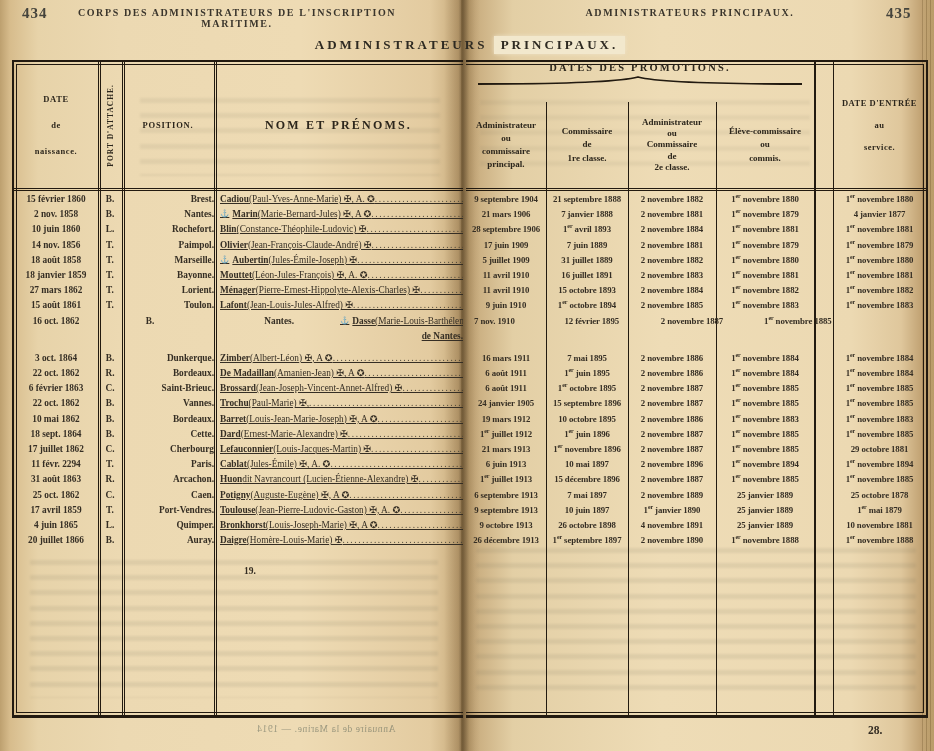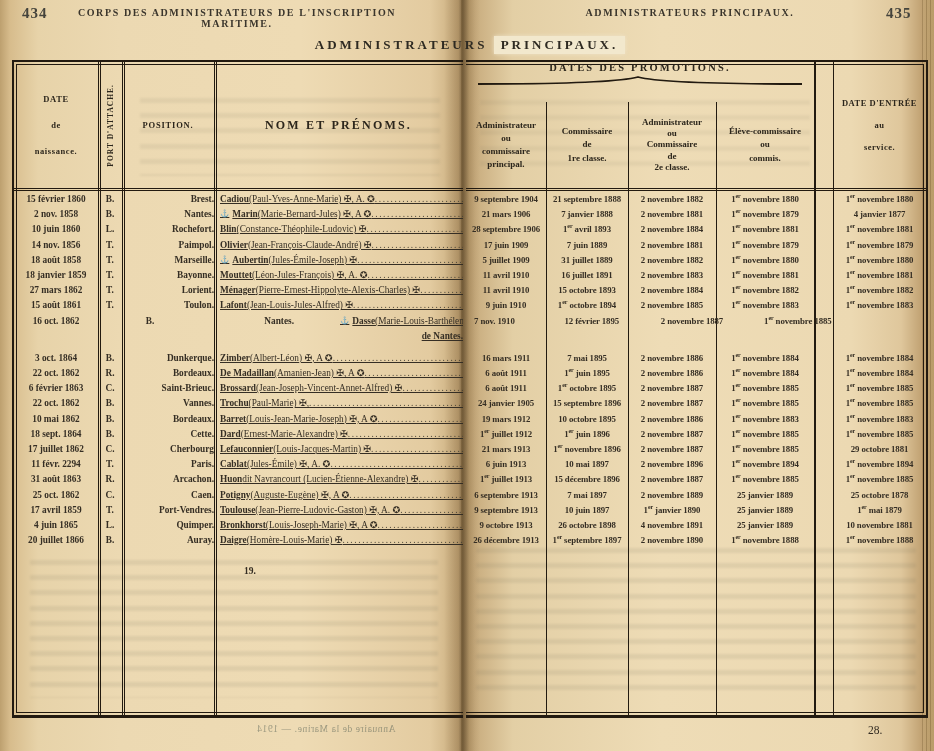--- a/index.html
+++ b/index.html
@@ -75,21 +75,21 @@
   .given{font-weight:normal;}
   .dots{flex:1;overflow:hidden;white-space:nowrap;font-weight:normal;letter-spacing:1.6px;color:#464034;}
   .cont{padding-left:16px;font-weight:bold;height:15.2px;line-height:15.2px;}
   .rrow .cell{text-align:center;font-size:8.8px;letter-spacing:-.1px;}
   .rc1{width:80px;} .rc2{width:82px;} .rc3{width:88px;} .rc4{width:98px;} .rcn{width:19px;} .rc5{flex:1;}
   sup{font-size:6px;vertical-align:super;line-height:0;}
   #sig-19{position:absolute;left:214px;top:374px;font-size:9.5px;font-weight:bold;margin-left:16px;}
   
   #imprint{position:absolute;left:190px;top:724px;width:272px;text-align:center;z-index:3;
     transform:scaleX(-1);color:rgba(88,98,86,.55);font-size:9.5px;letter-spacing:.6px;filter:blur(.4px);}
-  #sig-28{position:absolute;left:868px;top:724px;font-size:11.5px;font-weight:normal;color:#332c22;z-index:3;}
+  #sig-28{position:absolute;left:868px;top:724px;font-size:11.5px;font-weight:bold;color:#332c22;z-index:3;}
 </style>
 </head>
 <body>
 
 <div id="stage">
 
   <div class="page" id="page-left"></div>
   <div class="page" id="page-right"></div>
   <div id="gutter"></div>
   <div id="page-edge"></div>

